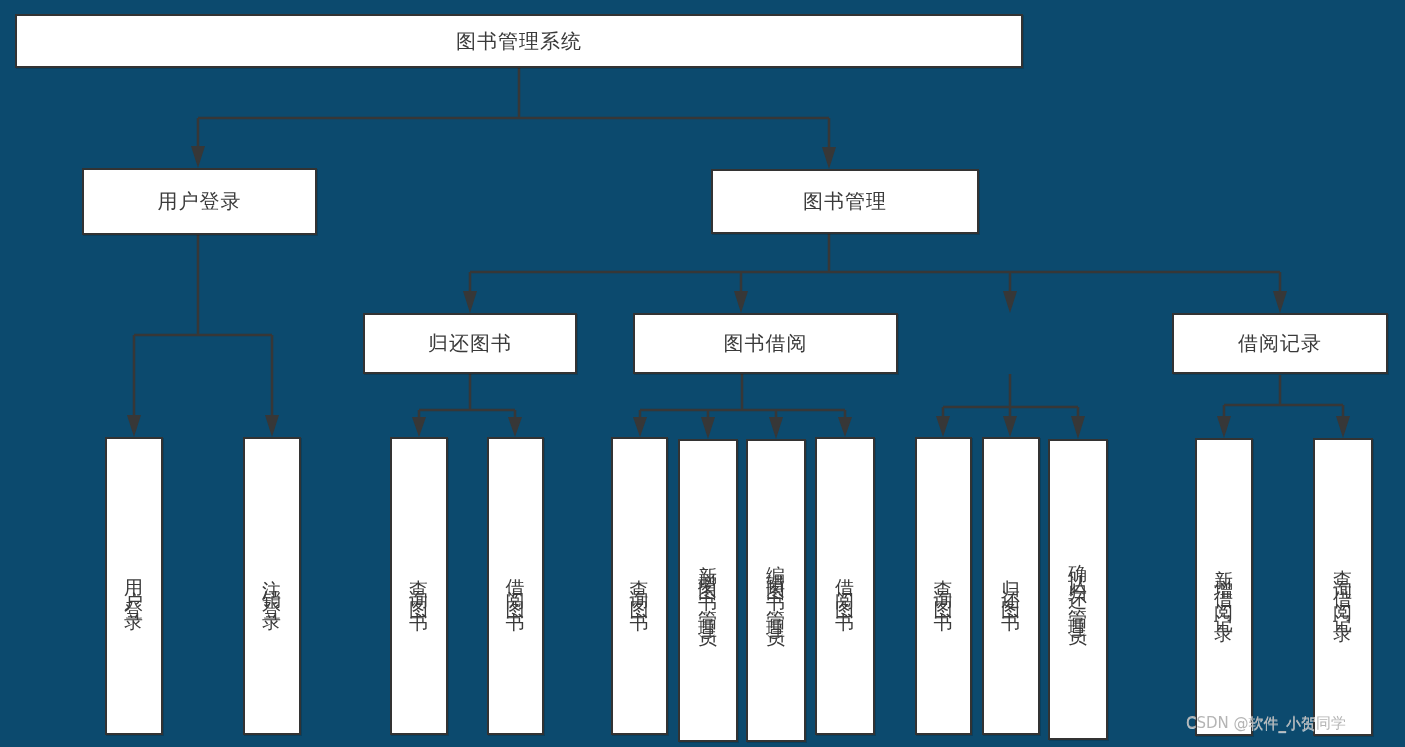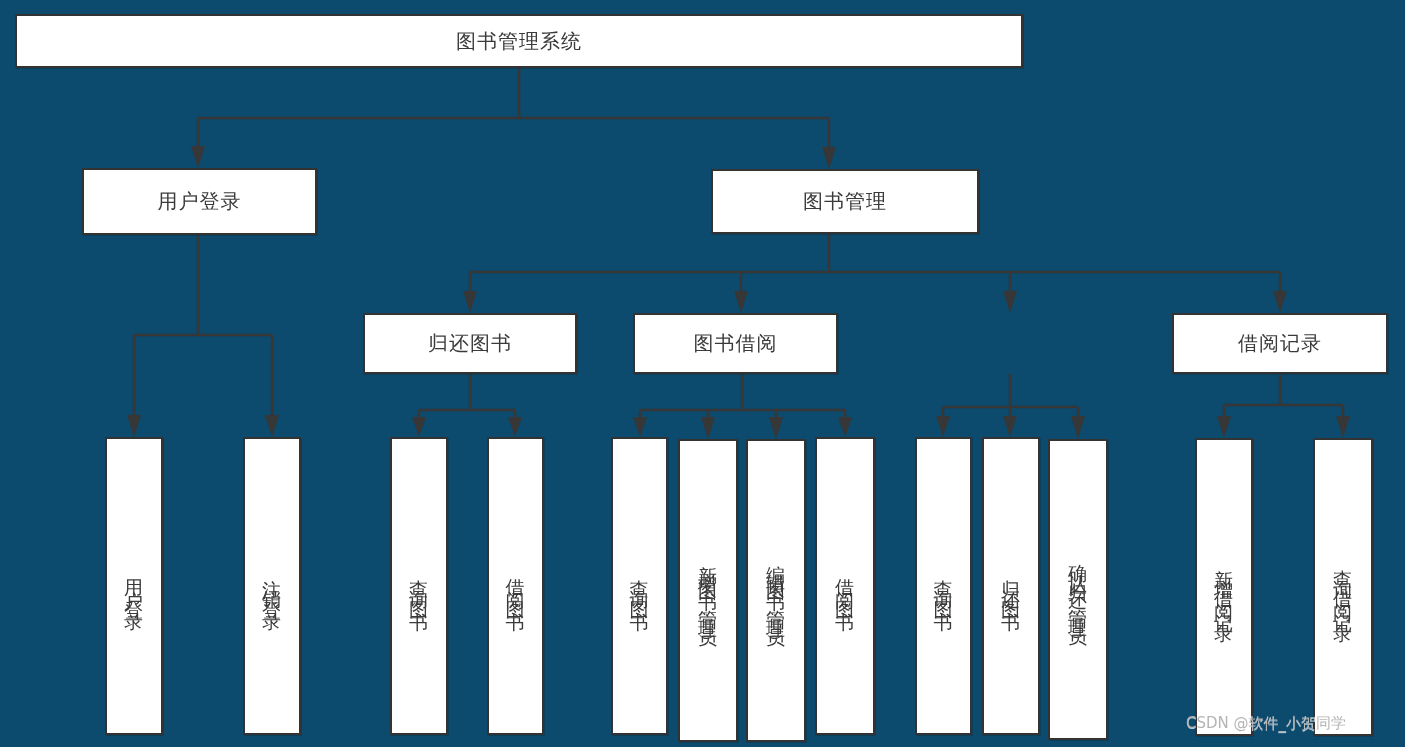--- a/index.html
+++ b/index.html
@@ -57,21 +57,21 @@
     color: #b5b5b5;
     white-space: nowrap;
     z-index: 10;
     text-shadow: 0 1px 0 rgba(255,255,255,0.7);
   }
   
   #n-root           { left:15px;   top:14px;  width:1008px; height:54px; }
   #n-user-login     { left:82px;   top:168px; width:235px;  height:67px; }
   #n-book-mgmt      { left:711px;  top:169px; width:268px;  height:65px; }
   #n-new-book-rec   { left:363px;  top:313px; width:214px;  height:61px; }
-  #n-book-borrow    { left:633px;  top:313px; width:205px;  height:61px; }
+  #n-book-borrow    { left:633px;  top:313px; width:265px;  height:61px; }
   #n-current-borrow { left:903px;  top:313px; width:215px;  height:61px; }
   #n-borrow-records { left:1172px; top:313px; width:216px;  height:61px; }
   #n-ul-login       { left:105px;  top:437px; width:58px;   height:298px; }
   #n-ul-logout      { left:243px;  top:437px; width:58px;   height:298px; }
   #n-rec-query      { left:390px;  top:437px; width:58px;   height:298px; }
   #n-rec-borrow     { left:487px;  top:437px; width:57px;   height:298px; }
   #n-bb-query       { left:611px;  top:437px; width:57px;   height:298px; }
   #n-bb-add         { left:678px;  top:439px; width:60px;   height:303px; letter-spacing:9px; }
   #n-bb-edit        { left:746px;  top:439px; width:60px;   height:303px; letter-spacing:9px; }
   #n-bb-borrow      { left:815px;  top:437px; width:60px;   height:298px; }

